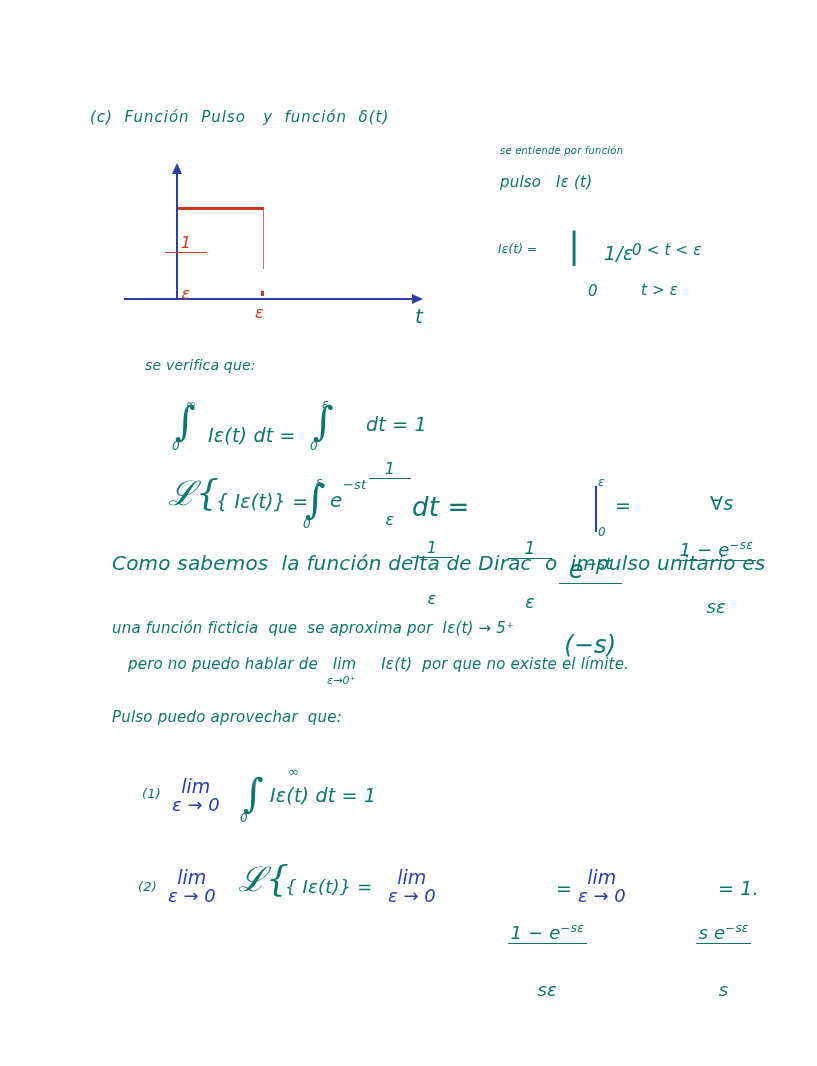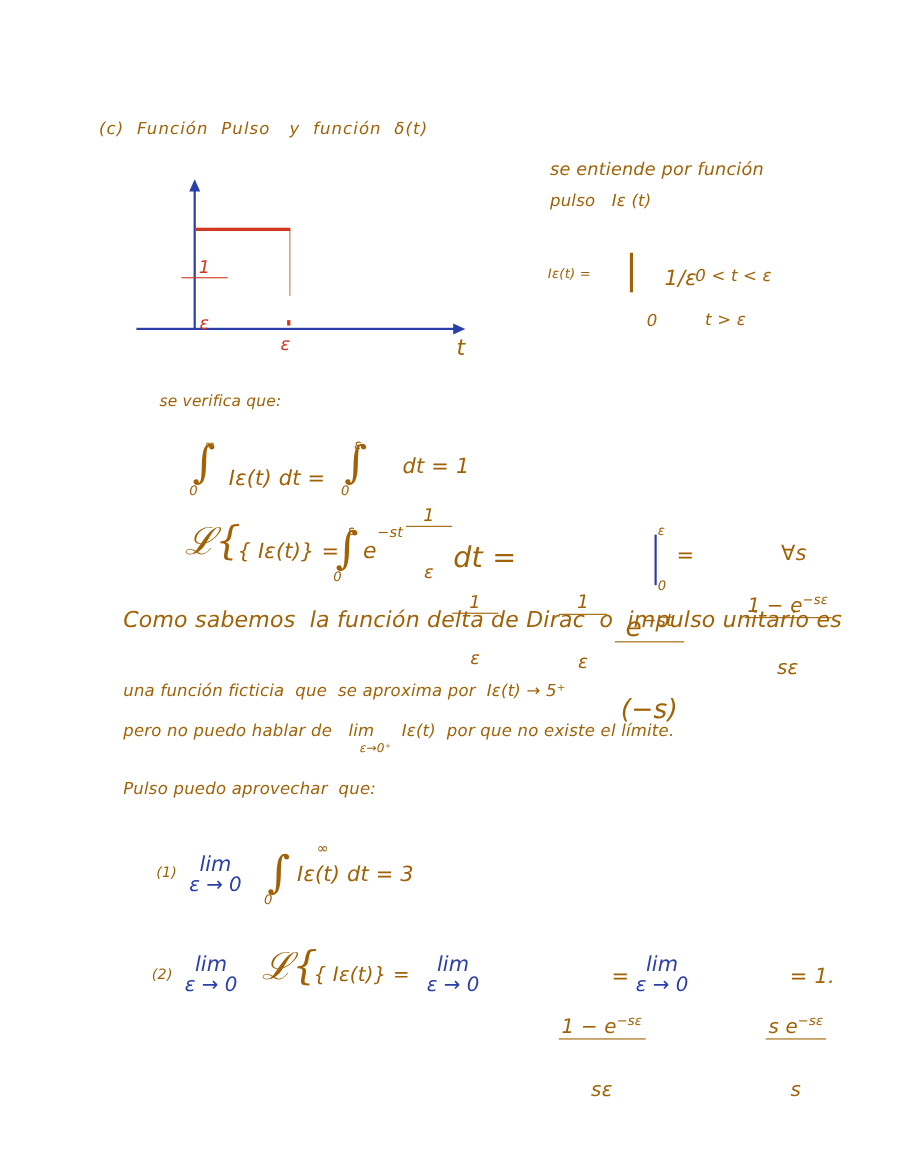--- a/index.html
+++ b/index.html
@@ -13,21 +13,21 @@
   #page {
     position: relative;
     width: 817px;
     height: 1066px;
     background: #ffffff;
     overflow: hidden;
   }
   
   .hw {
     position: absolute;
-    color: #a16207;
+    color: #0f766e;
     font-family: "DejaVu Sans", sans-serif;
     font-style: italic;
     white-space: pre;
     line-height: 1.05;
     letter-spacing: 0.2px;
   }
   .hw.red {
     color: #d03a20;
   }
   .hw.small { font-size: 13px; }
@@ -135,21 +135,21 @@
         <span class="den">ε</span>
       </span>
     </div>
 
     <div class="hw red med" style="left:255px; top:305px; font-size:16px;">ε</div>
 
     <div class="hw big" style="left:415px; top:306px; font-size:20px;">t</div>
   </div>
 
   <div>
-    <div class="hw small" style="left:500px; top:146px; font-size:16px;">se entiende por función</div>
+    <div class="hw small" style="left:500px; top:146px; font-size:10px;">se entiende por función</div>
     <div class="hw small" style="left:500px; top:175px; font-size:15px;">pulso   Iε (t)</div>
 
     <div class="hw med" style="left:498px; top:243px; font-size:12px;">Iε(t) =</div>
     <div class="hw" style="left:568px; top:232px;"><span class="brace">|</span></div>
     <div class="hw med" style="left:604px; top:244px; font-size:19px;">1/ε</div>
     <div class="hw med" style="left:632px; top:243px; font-size:15px;">0 &lt; t &lt; ε</div>
     <div class="hw med" style="left:588px; top:284px; font-size:15px;">0</div>
     <div class="hw med" style="left:641px; top:283px; font-size:15px;">t &gt; ε</div>
   </div>
 
@@ -220,35 +220,35 @@
         <span class="num"><span>1 − e</span><span class="sup">−sε</span></span>
         <span class="den">sε</span>
       </span>
     </span>
     <span class="hw big" style="left:710px; top:494px; font-size:19px;">∀s</span>
   </div>
 
   <div>
     <div class="hw med" style="left:112px; top:553px; font-size:20px;">Como sabemos  la función delta de Dirac  o  impulso unitario es</div>
     <div class="hw med" style="left:112px; top:621px; font-size:15px;">una función ficticia  que  se aproxima por  Iε(t) → 5⁺</div>
-    <div class="hw med" style="left:112px; top:657px; font-size:15px;">pero no puedo hablar de   lim     Iε(t)  por que no existe el límite.</div>
+    <div class="hw med" style="left:128px; top:657px; font-size:15px;">pero no puedo hablar de   lim     Iε(t)  por que no existe el límite.</div>
     <div class="hw" style="left:327px; top:675px; font-size:11px;">ε→0⁺</div>
     <div class="hw med" style="left:112px; top:710px; font-size:15px;">Pulso puedo aprovechar  que:</div>
   </div>
 
   <div>
     <span class="hw" style="left:142px; top:787px; font-size:13px;">(1)</span>
     <div class="limstack" style="left:172px; top:777px;">
       <span class="top">lim</span>
       <span class="bot">ε → 0</span>
     </div>
     <span class="hw bigint" style="left:243px; top:777px;">∫</span>
     <span class="hw" style="left:288px; top:765px; font-size:13px;">∞</span>
     <span class="hw" style="left:240px; top:812px; font-size:12px;">0</span>
-    <span class="hw big" style="left:270px; top:786px; font-size:19px;">Iε(t) dt = 3</span>
+    <span class="hw big" style="left:270px; top:786px; font-size:19px;">Iε(t) dt = 1</span>
   </div>
 
   <div>
     <span class="hw" style="left:138px; top:880px; font-size:13px;">(2)</span>
     <div class="limstack" style="left:168px; top:868px;">
       <span class="top">lim</span>
       <span class="bot">ε → 0</span>
     </div>
     <span class="hw bigL" style="left:238px; top:866px;">ℒ</span>
     <span class="hw" style="left:266px; top:865px;"><span class="brace">{</span></span>

